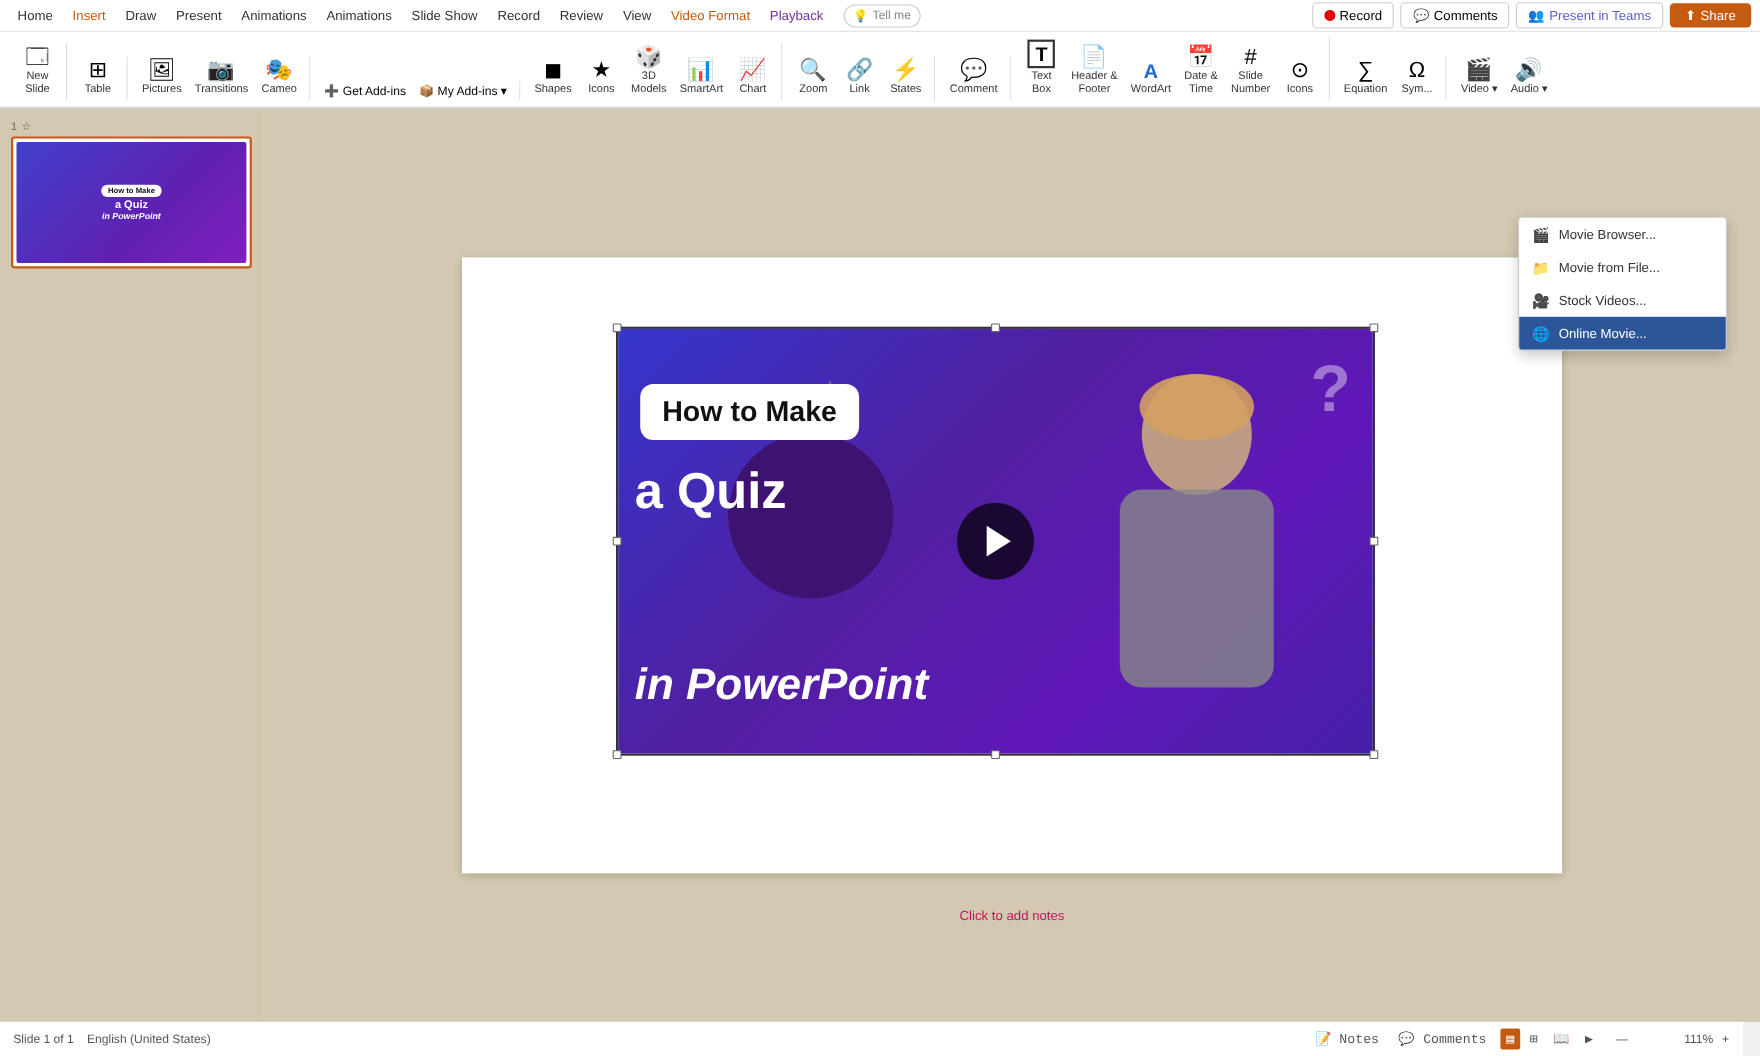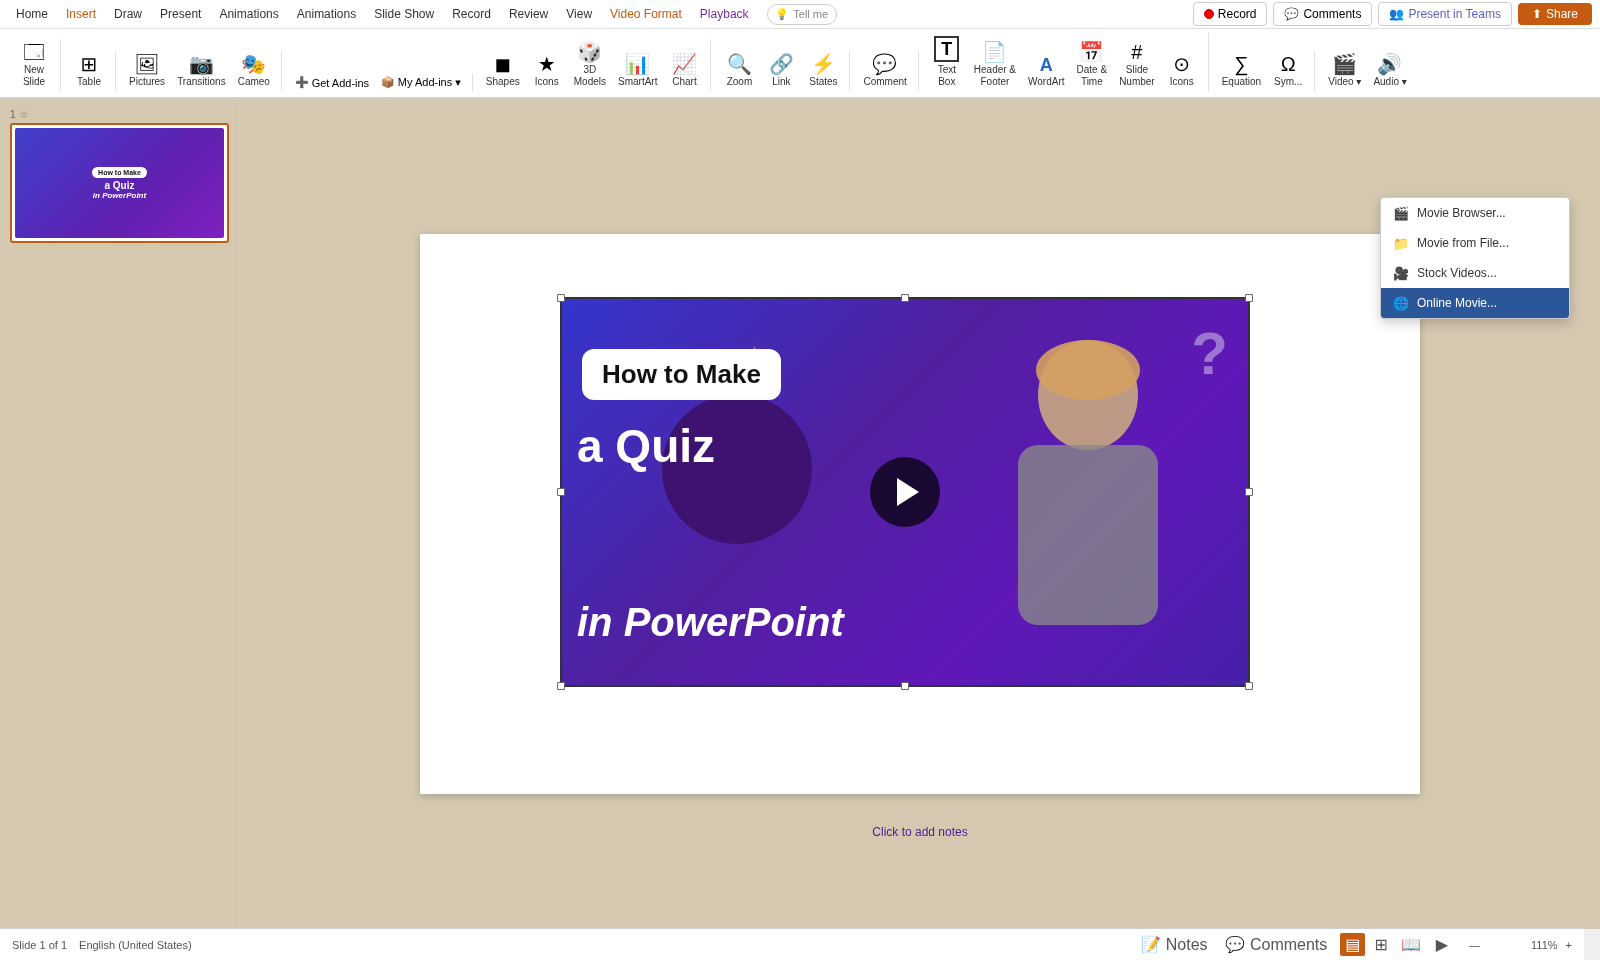--- a/index.html
+++ b/index.html
@@ -359,21 +359,22 @@
     .status-right {
       margin-left: auto;
       display: flex;
       align-items: center;
       gap: 8px;
     }
     .view-btn {
       padding: 2px 5px;
       cursor: pointer;
       border-radius: 2px;
-      font-size: 16px;
+      font-size: 12px;
+      font-family: Liberation Mono, monospace;
     }
     .view-btn.active { background: #c55a11; color: #fff; }
     .zoom-level {
       font-size: 11px;
       color: #555;
       margin-left: 43px;
     }
 
     .tell-me-input {
       display: flex;
@@ -595,21 +596,21 @@
           <div style="font-size:10px; font-weight:bold; color:#fff;">a Quiz</div>
           <div style="font-size:8px; font-weight:bold; color:#fff; font-style:italic;">in PowerPoint</div>
         </div>
       </div>
     </div>
   </div>
 
   <div class="canvas-area">
     <div class="slide-canvas">
 
-      <div style="position:absolute; bottom:-45px; left:0; right:0; text-align:center; font-size:12px; color:#4c1d95; cursor:text;">
+      <div style="position:absolute; bottom:-45px; left:0; right:0; text-align:center; font-size:12px; color:#be185d; cursor:text;">
         <span>Click to add notes</span>
       </div>
 
       <div class="video-container">
         <div class="video-bg">
 
           <div class="purple-circle"></div>
 
           <div class="video-title-box">How to Make</div>
           <div class="video-quiz-text">a Quiz</div>

